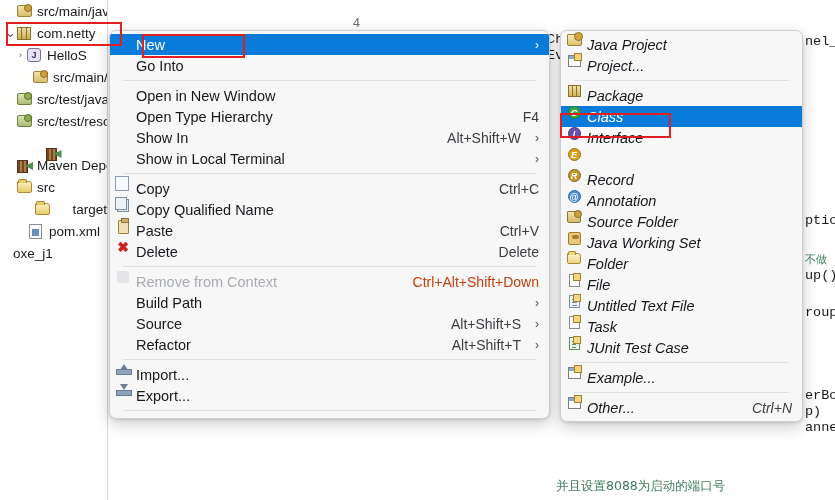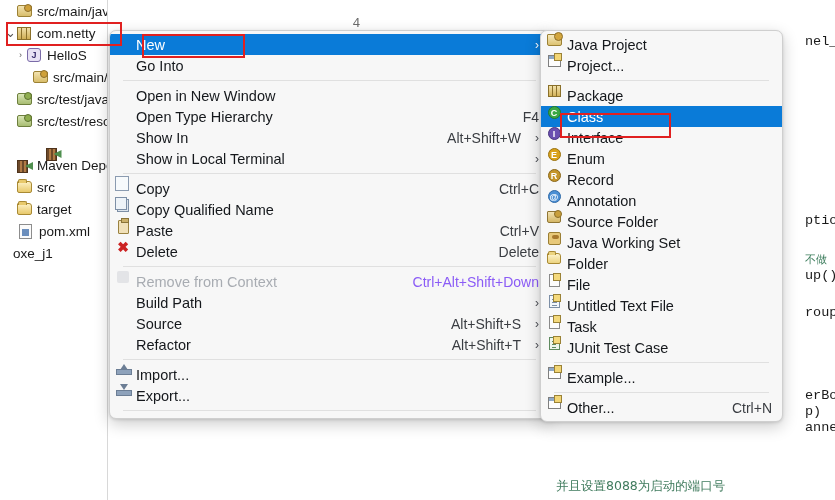--- a/index.html
+++ b/index.html
@@ -146,21 +146,21 @@
     background: #f7f7f7;
     border: 1px solid #cfcfcf;
     border-radius: 7px;
     box-shadow: 0 5px 16px rgba(0,0,0,0.20), 0 1px 3px rgba(0,0,0,0.12);
     padding: 3px 0;
     font-size: 14.5px;
     color: #15181c;
     overflow: hidden;
   }
   #ctx-menu { left: 109px; top: 30px; width: 441px; }
-  #new-submenu { left: 540px; top: 30px; width: 243px; }
+  #new-submenu { left: 560px; top: 30px; width: 243px; font-style: italic; }
 
   .mi {
     position: relative;
     display: flex;
     align-items: flex-start;
     height: 21px;
     padding: 0 10px 0 0;
     white-space: nowrap;
     line-height: 23.5px;
   }
@@ -186,21 +186,21 @@
     color: #4c4f55;
     font-size: 12px;
     margin-left: 6px;
   }
   .mi.selected {
     background: #0a7bd8;
     color: #ffffff;
   }
   .mi.selected .mi-accel, .mi.selected .mi-arrow { color: #ffffff; }
   .mi.disabled { color: #a8acb2; }
-  .mi.disabled .mi-accel { color: #8b5cf6; }
+  .mi.disabled .mi-accel { color: #c2410c; }
   .mi-sep {
     height: 1px;
     background: #e0e0e0;
     margin: 4px 13px 4px 13px;
   }
 
   
   .redbox {
     position: absolute;
     border: 2px solid #e02020;
@@ -387,28 +387,28 @@
         </span>
         <span class="tree-label">Maven Depe</span>
       </div>
       <div class="tree-row" style="padding-left: 4px;">
         <span class="twisty"></span>
         <span class="tree-ico">
           <span class="ic-folder" style="display: block;"></span>
         </span>
         <span class="tree-label">src</span>
       </div>
-      <div class="tree-row" style="padding-left: 4px;">
+      <div class="tree-row" style="padding-left: 4px; justify-content: space-between;">
         <span class="twisty"></span>
         <span class="tree-ico">
           <span class="ic-folder" style="display: block;"></span>
         </span>
         <span class="tree-label">target</span>
       </div>
-      <div class="tree-row" style="padding-left: 6px;">
+      <div class="tree-row" style="padding-left: 16px;">
         <span class="twisty"></span>
         <span class="tree-ico">
           <span class="ic-xml" style="display: block;"></span>
         </span>
         <span class="tree-label">pom.xml</span>
       </div>
       <div class="tree-row" style="padding-left: 0px;">
         <span class="twisty"></span>
         <span class="tree-label">oxe_j1</span>
       </div>
@@ -543,21 +543,20 @@
       <div class="mi">
         <span class="mi-ico">
           <span class="g g-circ g-iface">I</span>
         </span>
         <span class="mi-label">Interface</span>
       </div>
       <div class="mi">
         <span class="mi-ico">
           <span class="g g-circ g-enum">E</span>
         </span>
-        <span class="mi-label">Enum</span>
       </div>
       <div class="mi">
         <span class="mi-ico">
           <span class="g g-circ g-record">R</span>
         </span>
         <span class="mi-label">Record</span>
       </div>
       <div class="mi">
         <span class="mi-ico">
           <span class="g g-circ g-annot">@</span>

